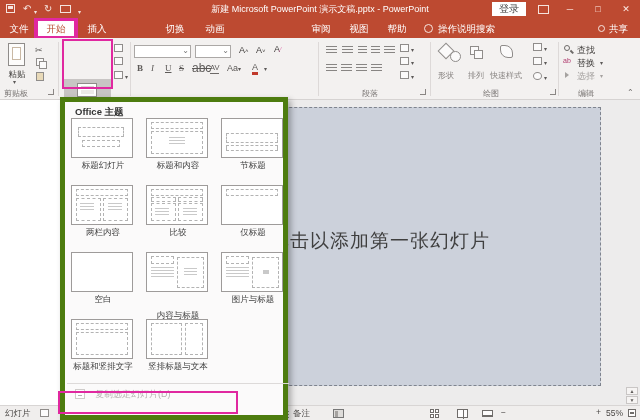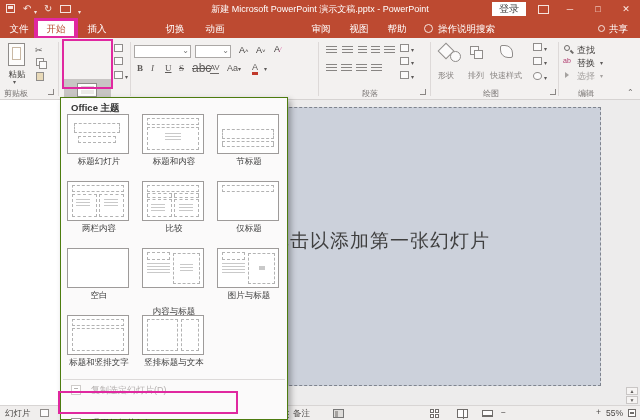--- a/index.html
+++ b/index.html
@@ -28,21 +28,21 @@
   .graybox { position:absolute; border:1px solid #8f8c8a; background:#fbfafa; }
   #newslide-btn { left:64px; top:41px; width:47px; height:46px; background:#c8c5c4; }
   .magenta { position:absolute; border:2px solid #e028a0; background:transparent; z-index:60; }
   .magnifier { position:absolute; width:6px; height:6px; border:1.5px solid #6d6a68; border-radius:50%; }
   .magnifier::after { content:""; position:absolute; left:5px; top:5px; width:4px; height:1.5px; background:#6d6a68; transform:rotate(45deg); }
   
   #slides-panel { left:0; top:100px; width:62px; height:305px; background:#fff; border-right:1px solid #d3d0cf; }
   #canvas { left:95px; top:107px; width:506px; height:279px; background:#ccd1db; border:1px dashed #7f848e; }
   #placeholder-text { position:absolute; left:174px; top:120px; font-size:19px; color:#3f3f3f; letter-spacing:1px; }
   
-  #dropdown { left:60px; top:97px; width:228px; height:323px; background:#fbfafa; border:1px solid #4d7c0f; box-shadow:3px 3px 6px rgba(0,0,0,.3); z-index:40; }
+  #dropdown { left:60px; top:97px; width:228px; height:323px; background:#fbfafa; border:5px solid #4d7c0f; box-shadow:3px 3px 6px rgba(0,0,0,.3); z-index:40; }
   #dd-header { position:absolute; left:10px; top:4px; font-size:9.5px; font-weight:bold; color:#333; }
   .thumb { position:absolute; width:62px; height:40px; background:#fff; border:1px solid #9e9b9a; }
   .dash { position:absolute; border:1px dashed #b3b3b3; }
   .mini { position:absolute; background:repeating-linear-gradient(to bottom,#c9c9c9 0 1px,transparent 1px 3px); }
   .thumb-lbl { position:absolute; width:66px; text-align:center; font-size:8.5px; color:#3d3d3d; }
   .dd-item { position:absolute; left:2px; width:222px; height:16px; font-size:9px; line-height:16px; color:#262626; }
   .dd-item .txt { position:absolute; left:28px; }
   .dd-ic { position:absolute; left:8px; top:3px; width:10px; height:10px; border:1px solid #9b9897; background:#fff; }
   .dd-ic::after { content:""; position:absolute; left:2px; top:2px; right:2px; height:1px; background:#b5b2b1; box-shadow:0 3px 0 #b5b2b1; }
   

